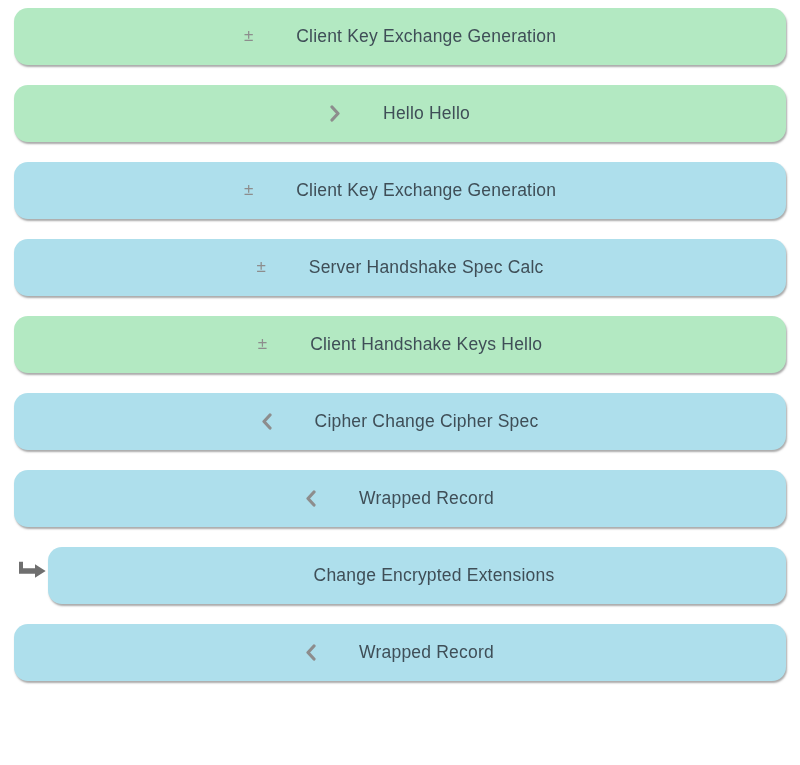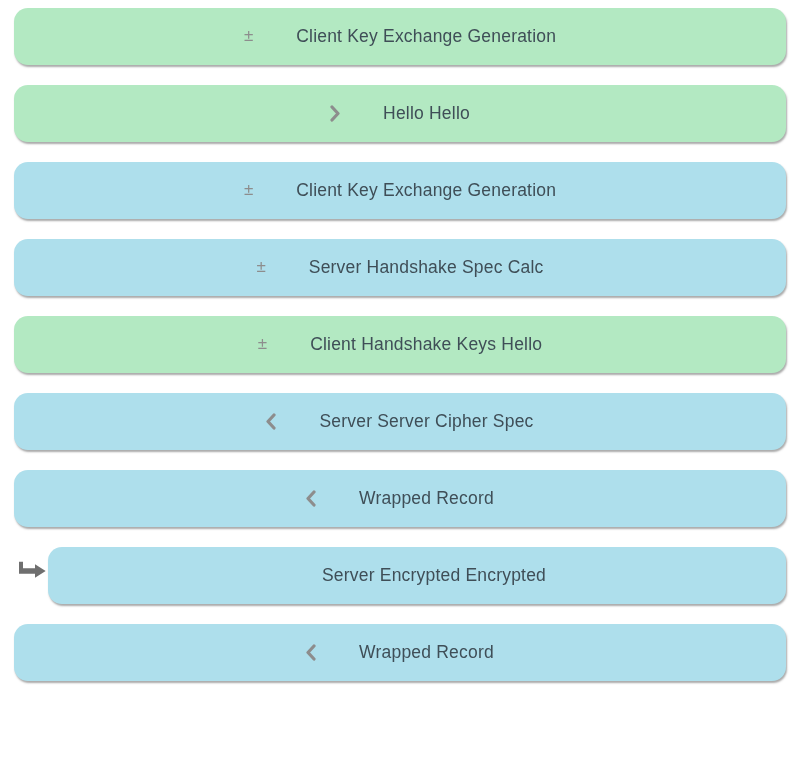--- a/index.html
+++ b/index.html
@@ -110,21 +110,21 @@
     </div>
   </div>
 
   <div class="row">
     <div class="bar server">
       <span class="chev">
         <svg width="10" height="17" viewBox="0 0 10 17">
             <polyline points="8,2 2,8.5 8,15" stroke="#8d8d8d" stroke-width="3.2" fill="none" stroke-linecap="round" stroke-linejoin="round"></polyline>
           </svg>
       </span>
-      <span class="label">Server Server Cipher Spec</span>
+      <span class="label">Cipher Change Cipher Spec</span>
     </div>
   </div>
 
   <div class="row">
     <div class="bar server">
       <span class="chev">
         <svg width="10" height="17" viewBox="0 0 10 17">
             <polyline points="8,2 2,8.5 8,15" stroke="#8d8d8d" stroke-width="3.2" fill="none" stroke-linecap="round" stroke-linejoin="round"></polyline>
           </svg>
       </span>
@@ -132,21 +132,21 @@
     </div>
   </div>
 
   <div class="row indented">
     <span class="pointer">
       <svg width="30" height="20" viewBox="0 0 45 25">
           <path d="M3 0 h6 v10 h18 v-6 l16 10 -16 10 v-6 h-24 z" fill="#6f6f6f"></path>
         </svg>
     </span>
     <div class="bar server">
-      <span class="label">Server Encrypted Encrypted</span>
+      <span class="label">Change Encrypted Extensions</span>
     </div>
   </div>
 
   <div class="row">
     <div class="bar server">
       <span class="chev">
         <svg width="10" height="17" viewBox="0 0 10 17">
             <polyline points="8,2 2,8.5 8,15" stroke="#8d8d8d" stroke-width="3.2" fill="none" stroke-linecap="round" stroke-linejoin="round"></polyline>
           </svg>
       </span>

